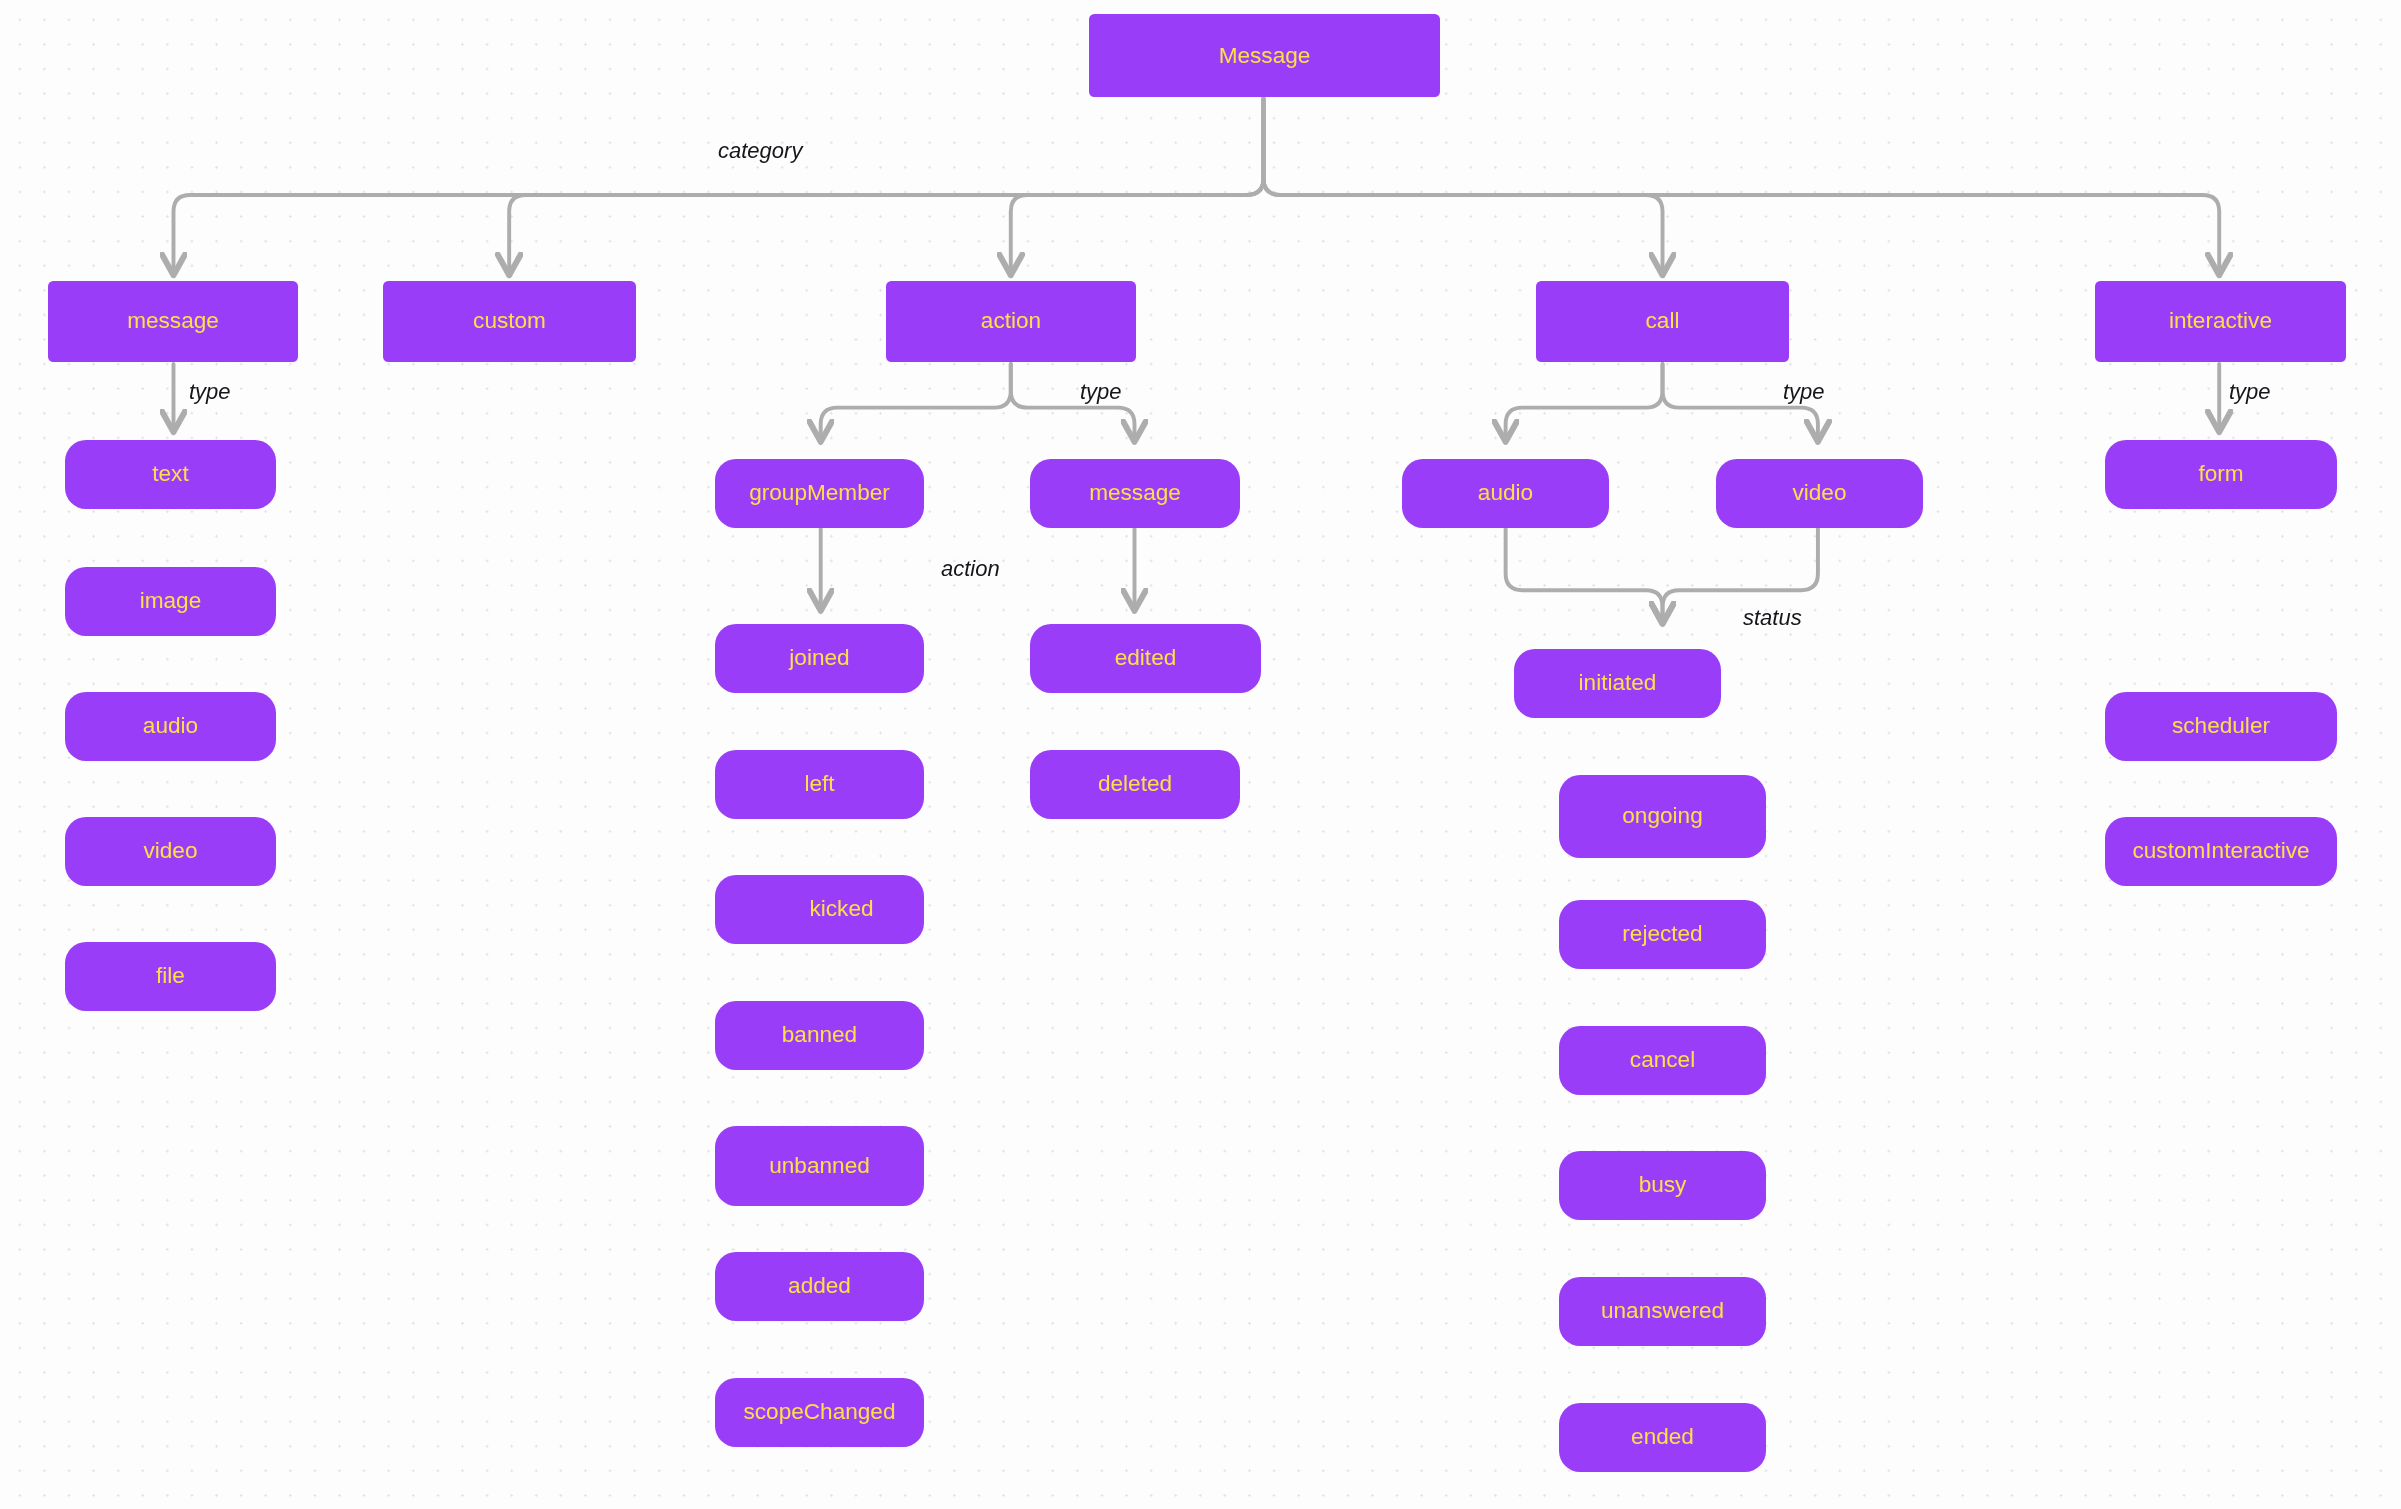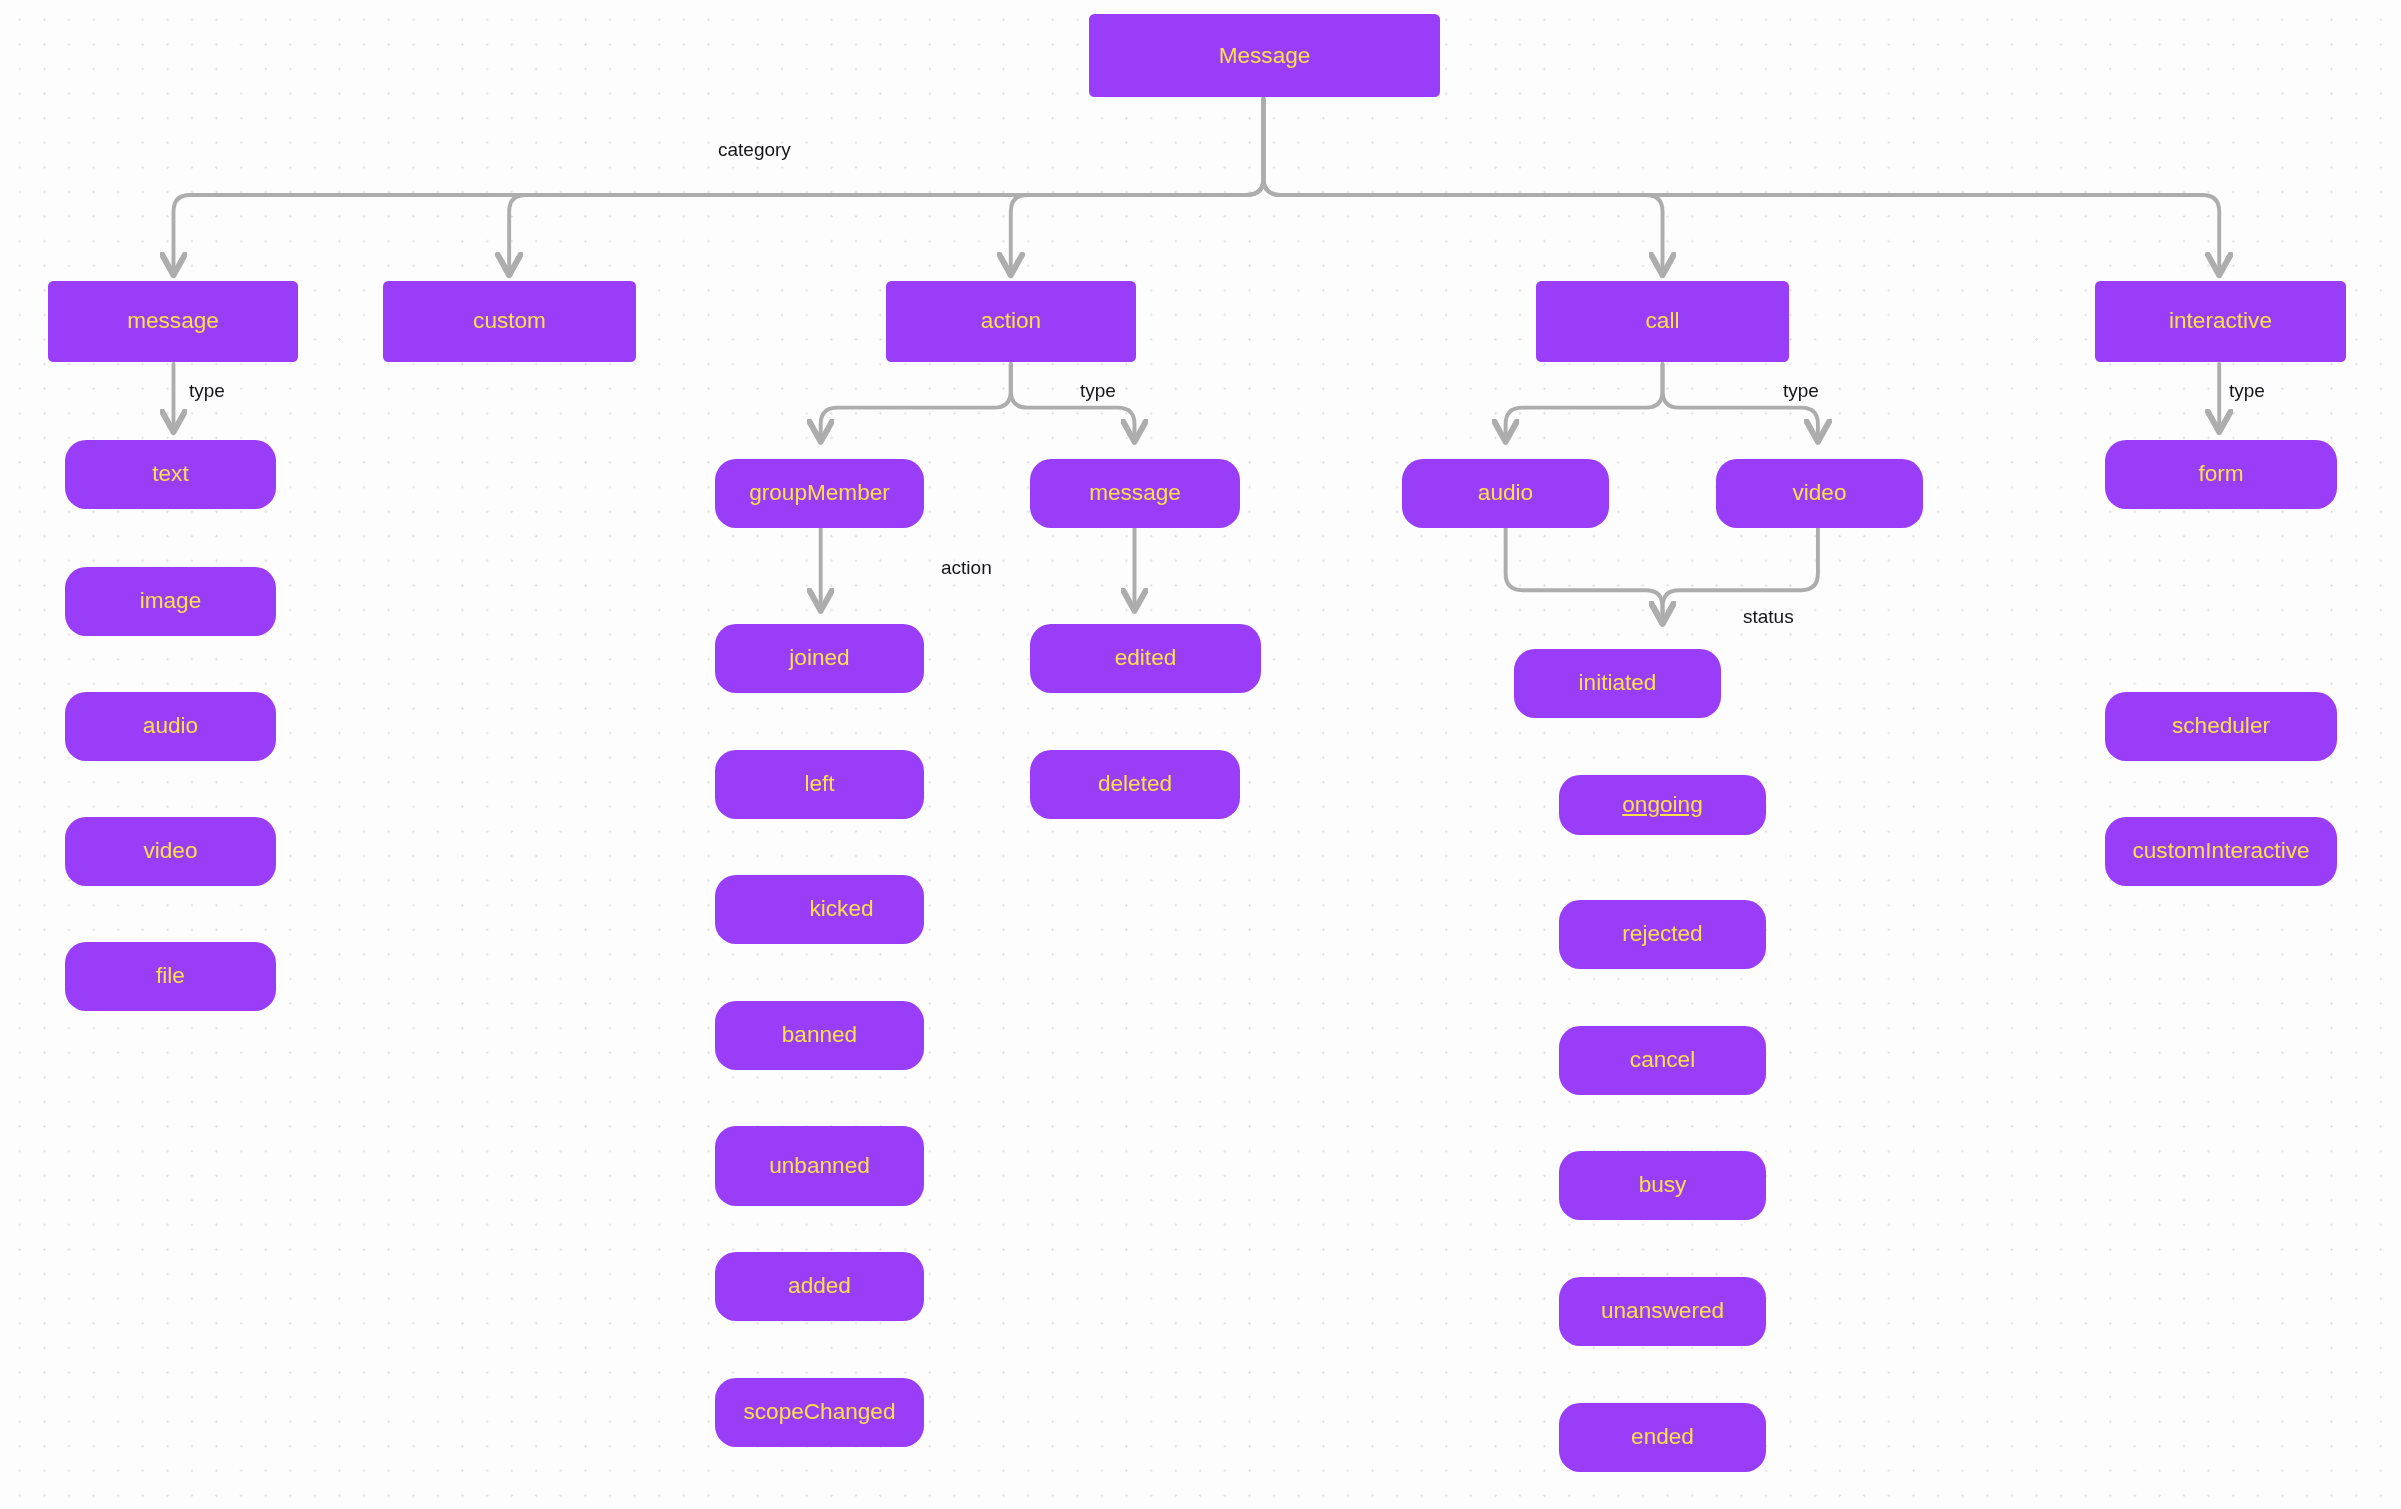--- a/index.html
+++ b/index.html
@@ -25,24 +25,25 @@
     white-space:nowrap;
     user-select:none;
   }
   .node.root{border-radius:5.3px;font-size:22.6px;}
   .node.cat{border-radius:5.3px;font-size:22.6px;}
   .node.mid{border-radius:21px;font-size:22.6px;}
   .node.leaf{border-radius:21px;font-size:22.6px;}
   .elabel{
     position:absolute;
     color:#16161a;
-    font-size:19px;
+    font-size:22px;
     line-height:1;
     white-space:nowrap;
     user-select:none;
+    font-style:italic;
   }
 </style>
 </head>
 <body>
 
 <div id="stage">
 
   <svg id="edges" viewBox="0 0 3183 2001" xmlns="http://www.w3.org/2000/svg">
     <defs>
       <marker id="arw" viewBox="0 0 12 12" refX="9.2" refY="6" markerWidth="7" markerHeight="7" orient="auto-start-reverse">
@@ -115,21 +116,21 @@
   <div class="node leaf" style="left:715px;top:1252px;width:209px;height:69px;">added</div>
   <div class="node leaf" style="left:715px;top:1378px;width:209px;height:69px;">scopeChanged</div>
 
   <div class="node leaf" style="left:1030px;top:624px;width:231px;height:69px;">edited</div>
   <div class="node leaf" style="left:1030px;top:750px;width:210px;height:69px;">deleted</div>
 
   <div class="node mid" style="left:1402px;top:459px;width:207px;height:69px;">audio</div>
   <div class="node mid" style="left:1716px;top:459px;width:207px;height:69px;">video</div>
 
   <div class="node leaf" style="left:1514px;top:649px;width:207px;height:69px;">initiated</div>
-  <div class="node leaf" style="left:1559px;top:775px;width:207px;height:60px;text-decoration:underline;">ongoing</div>
+  <div class="node leaf" style="left:1559px;top:775px;width:207px;height:83px;">ongoing</div>
   <div class="node leaf" style="left:1559px;top:900px;width:207px;height:69px;">rejected</div>
   <div class="node leaf" style="left:1559px;top:1026px;width:207px;height:69px;">cancel</div>
   <div class="node leaf" style="left:1559px;top:1151px;width:207px;height:69px;">busy</div>
   <div class="node leaf" style="left:1559px;top:1277px;width:207px;height:69px;">unanswered</div>
   <div class="node leaf" style="left:1559px;top:1403px;width:207px;height:69px;">ended</div>
 
   <div class="node leaf" style="left:2105px;top:440px;width:232px;height:69px;">form</div>
   <div class="node leaf" style="left:2105px;top:692px;width:232px;height:69px;">scheduler</div>
   <div class="node leaf" style="left:2105px;top:817px;width:232px;height:69px;">customInteractive</div>
 

